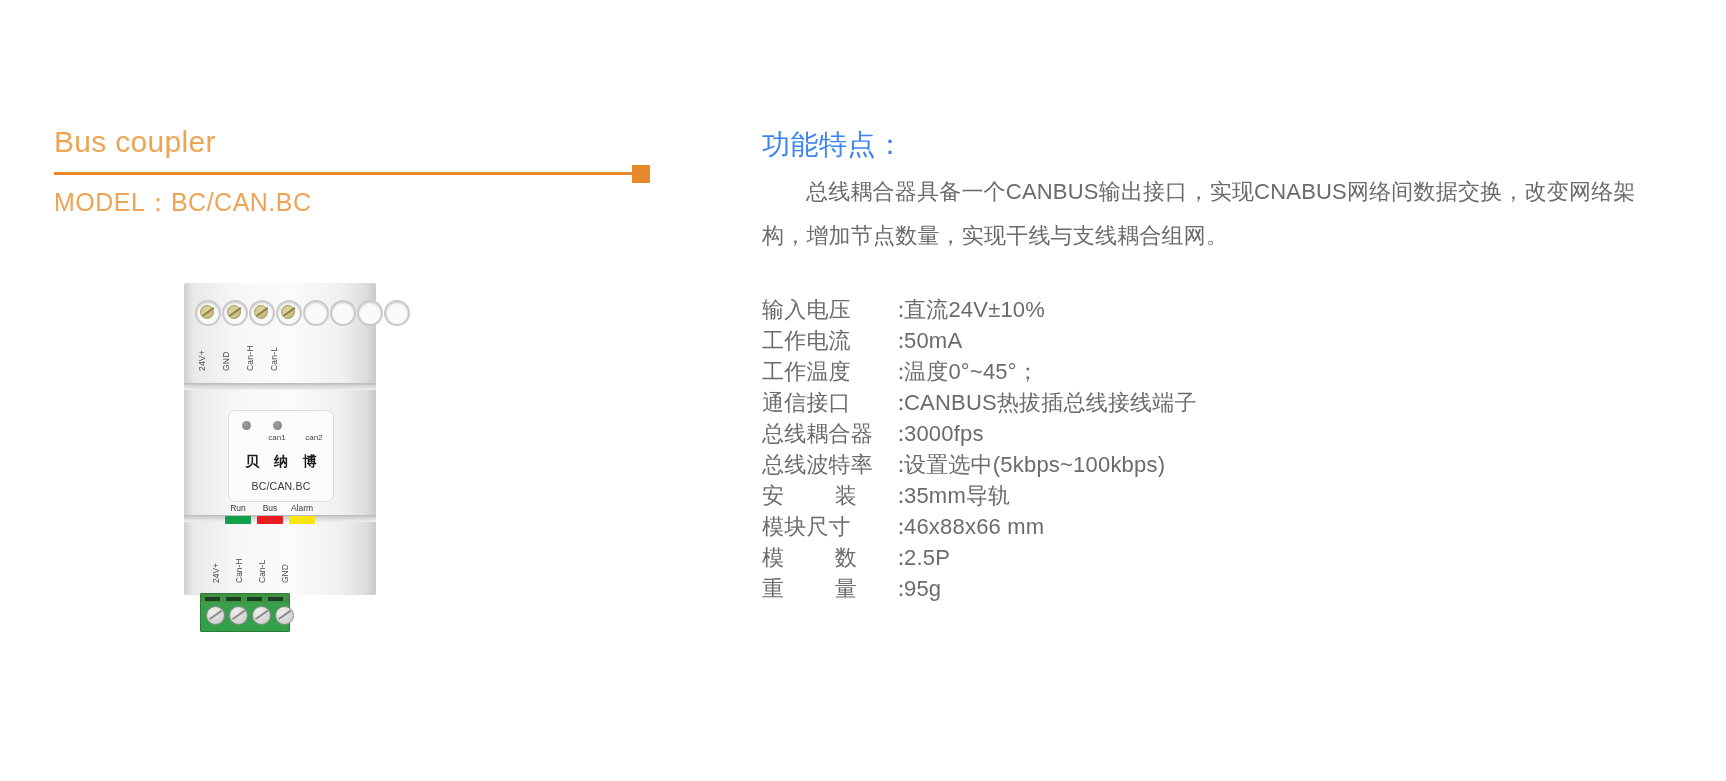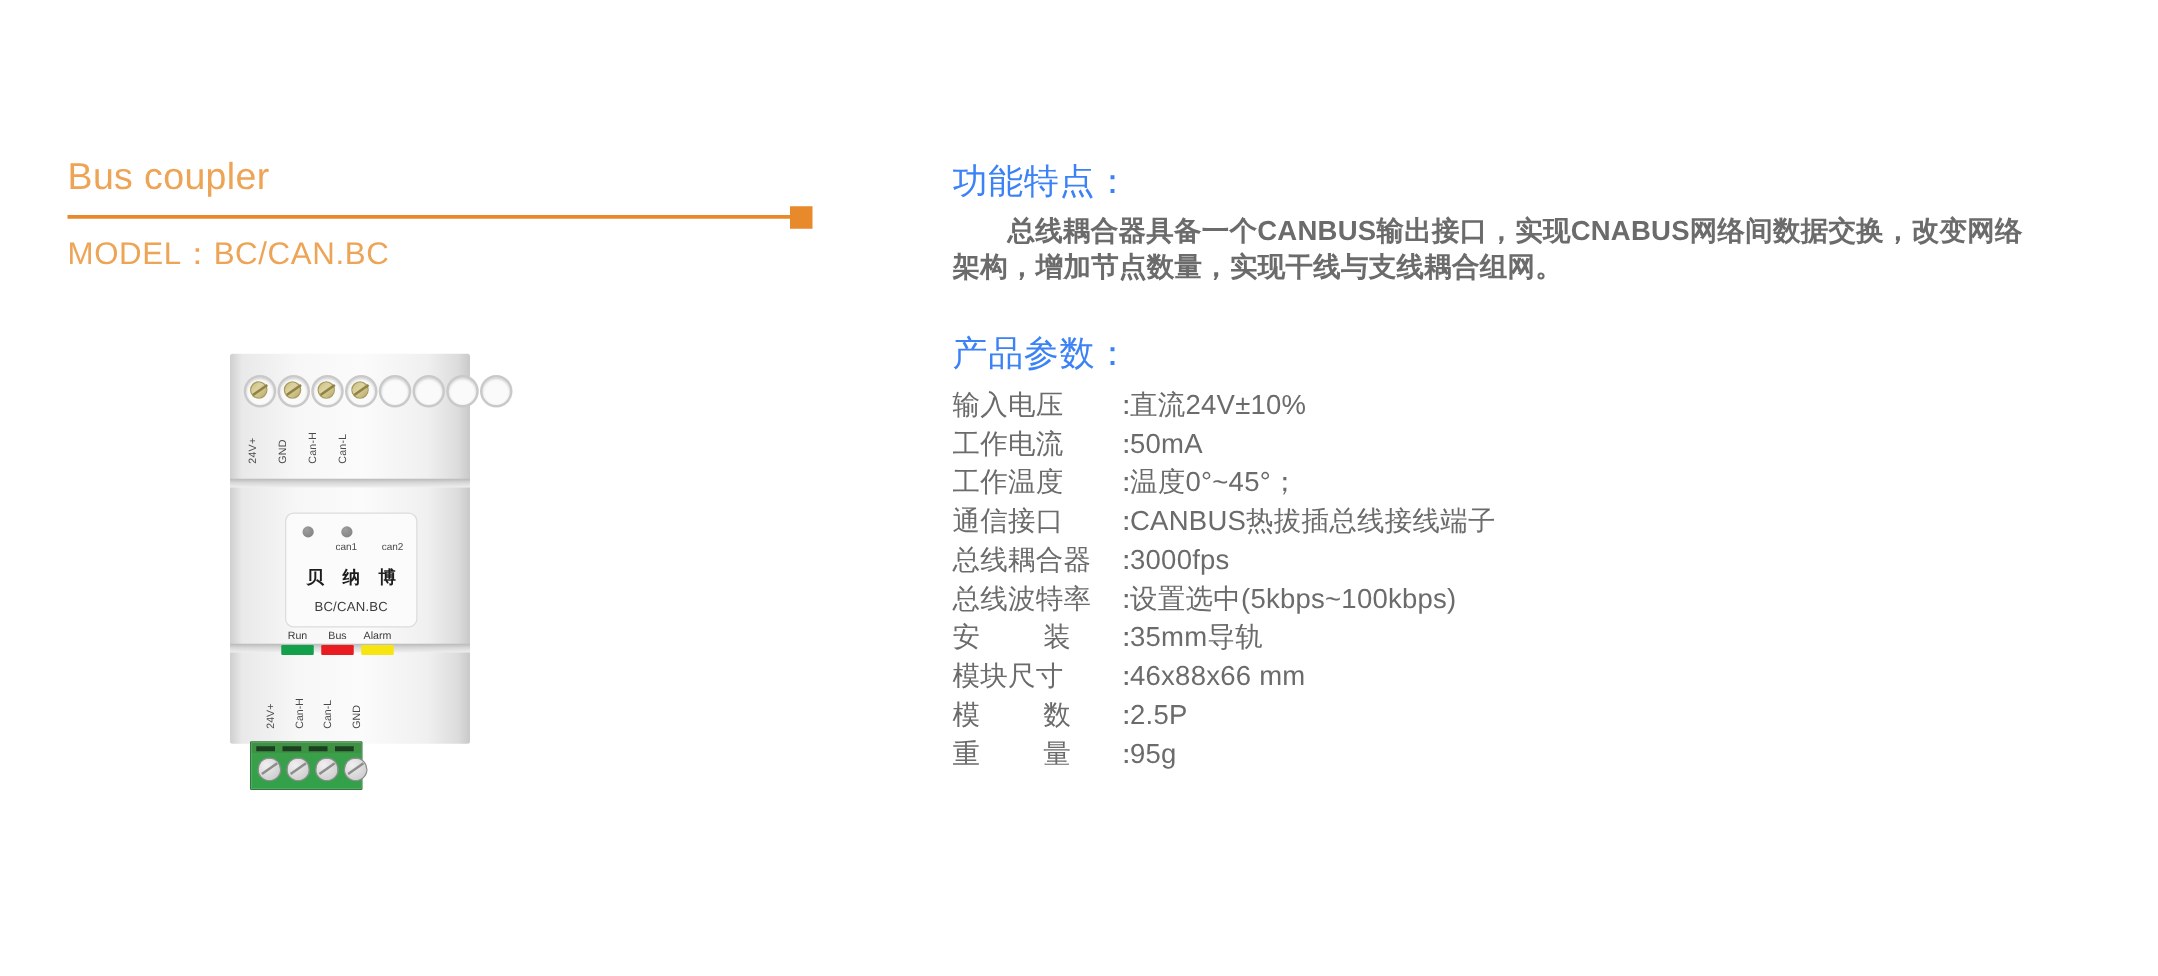--- a/index.html
+++ b/index.html
@@ -302,24 +302,23 @@
   }
   .sec-heading {
     font-size: 28px;
     color: #3b82f6;
     letter-spacing: 0.5px;
     margin-bottom: 6px;
   }
   .feature-body {
     font-size: 22px;
     color: #6b6b6b;
-    line-height: 29px;
+    line-height: 44px;
     letter-spacing: 0.2px;
     width: 875px;
-    font-weight: bold;
   }
   .feature-body .indent { display: inline-block; width: 44px; }
 
   .params-block { margin-top: 36px; }
   .param-row {
     display: flex;
     font-size: 22px;
     color: #6b6b6b;
     line-height: 31px;
     letter-spacing: 0.2px;
@@ -424,21 +423,20 @@
     </div>
   </div>
 </div>
 
 <div class="right-col">
 
   <div class="sec-heading">功能特点：</div>
   <div class="feature-body"><span class="indent"></span><span>总线耦合器具备一个CANBUS输出接口，实现CNABUS网络间数据交换，改变网络架构，增加节点数量，实现干线与支线耦合组网。</span></div>
 
   <div class="params-block">
-    <div class="sec-heading">产品参数：</div>
 
     <div class="param-row">
       <div class="param-label">输入电压</div>
       <div class="param-colon">：</div>
       <div class="param-value">直流24V±10%</div>
     </div>
     <div class="param-row">
       <div class="param-label">工作电流</div>
       <div class="param-colon">：</div>
       <div class="param-value">50mA</div>

